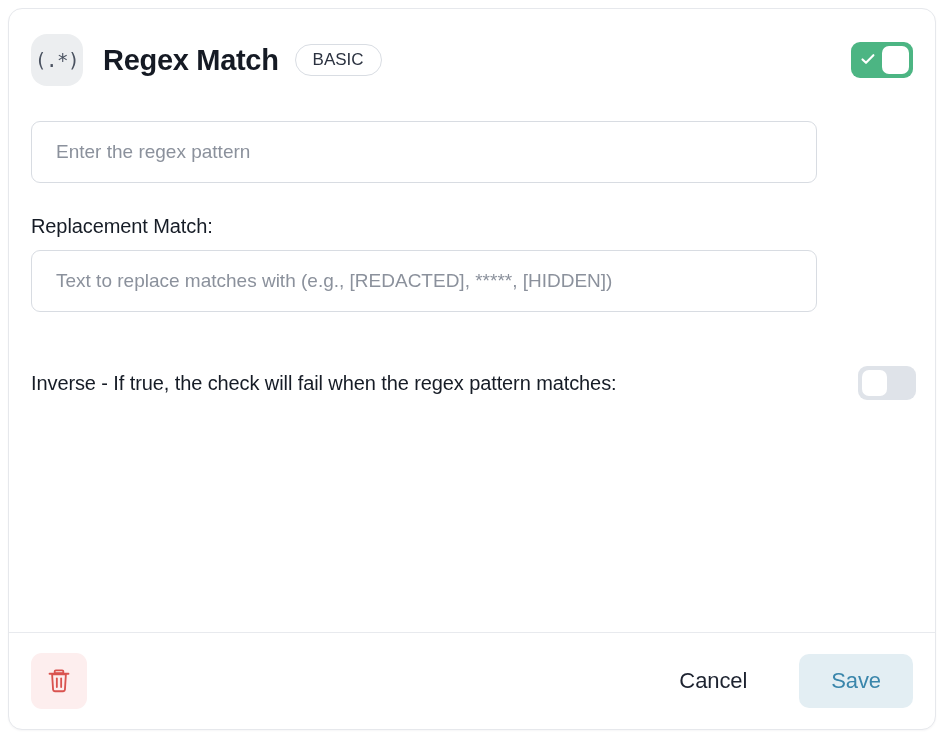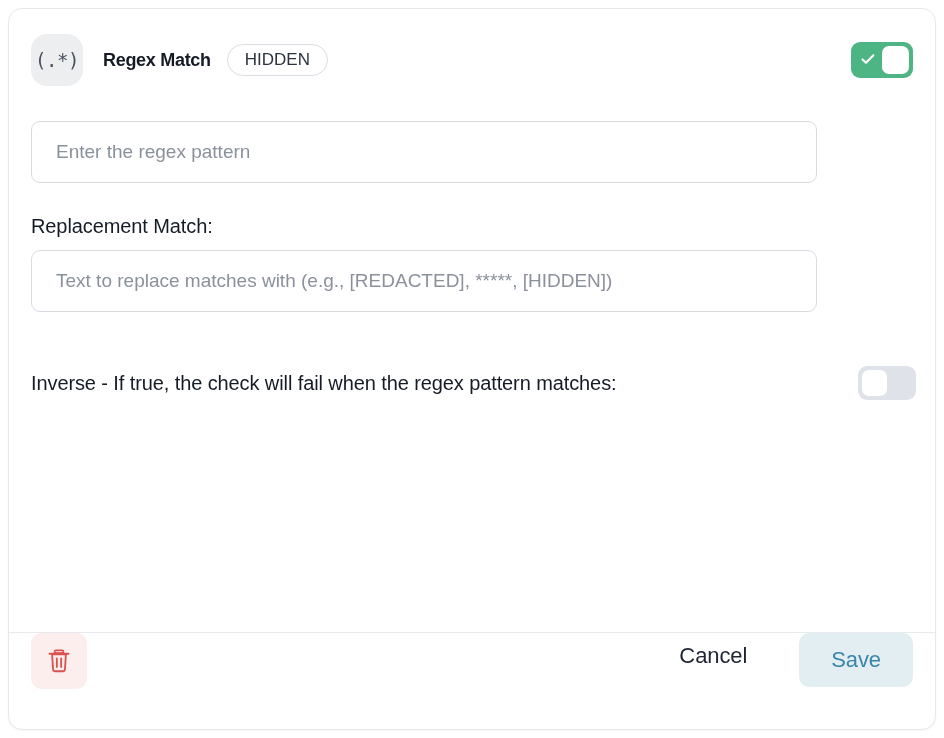--- a/index.html
+++ b/index.html
@@ -53,21 +53,21 @@
     align-items: center;
     justify-content: center;
     color: #4a5260;
     font-family: "DejaVu Sans Mono", monospace;
     font-size: 19px;
     letter-spacing: -0.5px;
   }
 
   .title {
     margin-left: 20px;
-    font-size: 18px;
+    font-size: 29px;
     font-weight: bold;
     color: #151a24;
     letter-spacing: -0.3px;
     white-space: nowrap;
   }
 
   .badge {
     margin-left: 16px;
     border: 1px solid #d9dde3;
     border-radius: 999px;
@@ -179,21 +179,21 @@
   .divider {
     height: 1px;
     background: #e8eaee;
     width: 100%;
   }
 
   .footer {
     height: 96px;
     flex: 0 0 96px;
     display: flex;
-    align-items: flex-start;
+    align-items: center;
     padding: 0 22px;
     box-sizing: border-box;
   }
 
   .delete-button {
     width: 56px;
     height: 56px;
     flex: 0 0 56px;
     border: none;
     border-radius: 11px;
@@ -236,21 +236,21 @@
 
 <div class="card">
 
   <div class="card-body">
 
     <div class="header">
       <div class="type-icon">
         <span>(.*)</span>
       </div>
       <div class="title">Regex Match</div>
-      <div class="badge">HIDDEN</div>
+      <div class="badge">BASIC</div>
       <div class="header-spacer"></div>
       <div class="toggle on">
         <svg class="check" viewBox="0 0 16 16">
           <path d="M2.5 8.4 L6 11.8 L13.4 4.2" fill="none" stroke="#ffffff" stroke-width="2.1" stroke-linecap="round" stroke-linejoin="round"></path>
         </svg>
         <div class="knob"></div>
       </div>
     </div>
 
 

